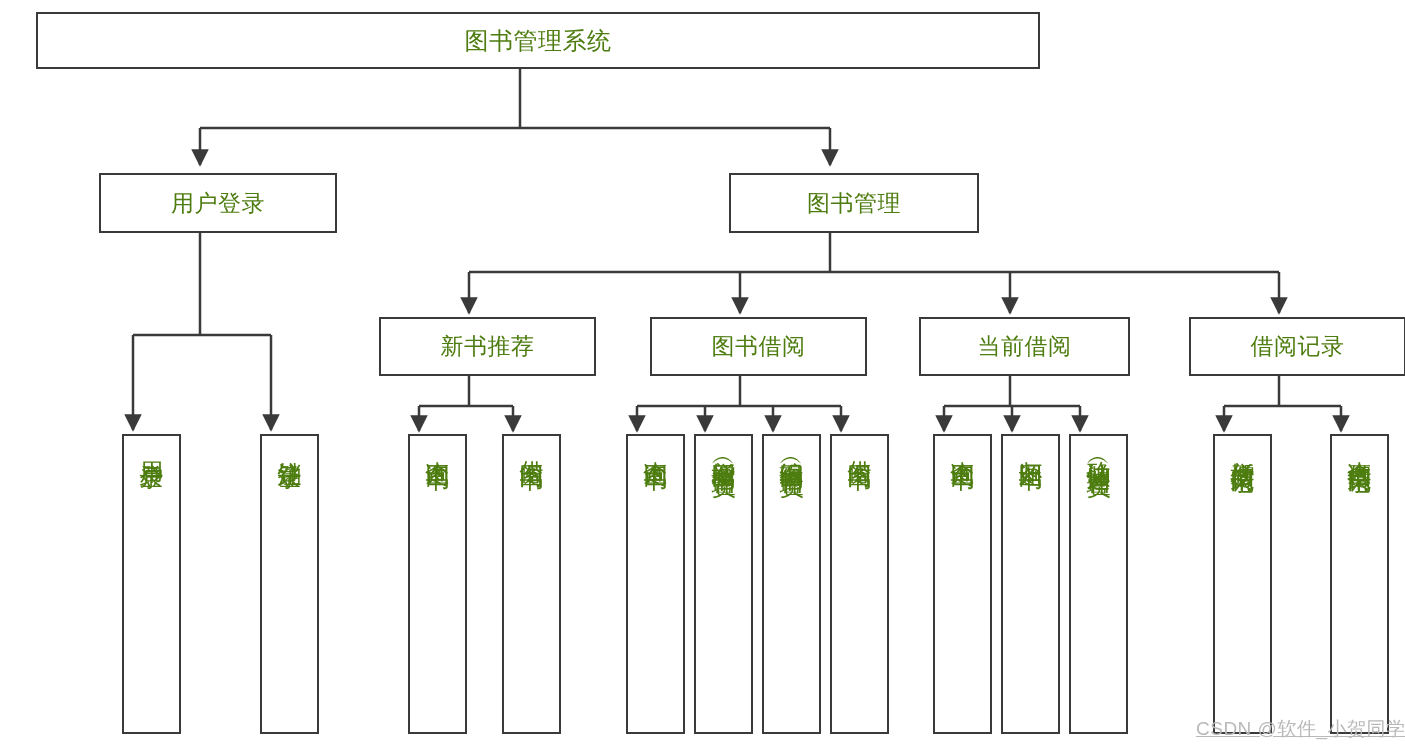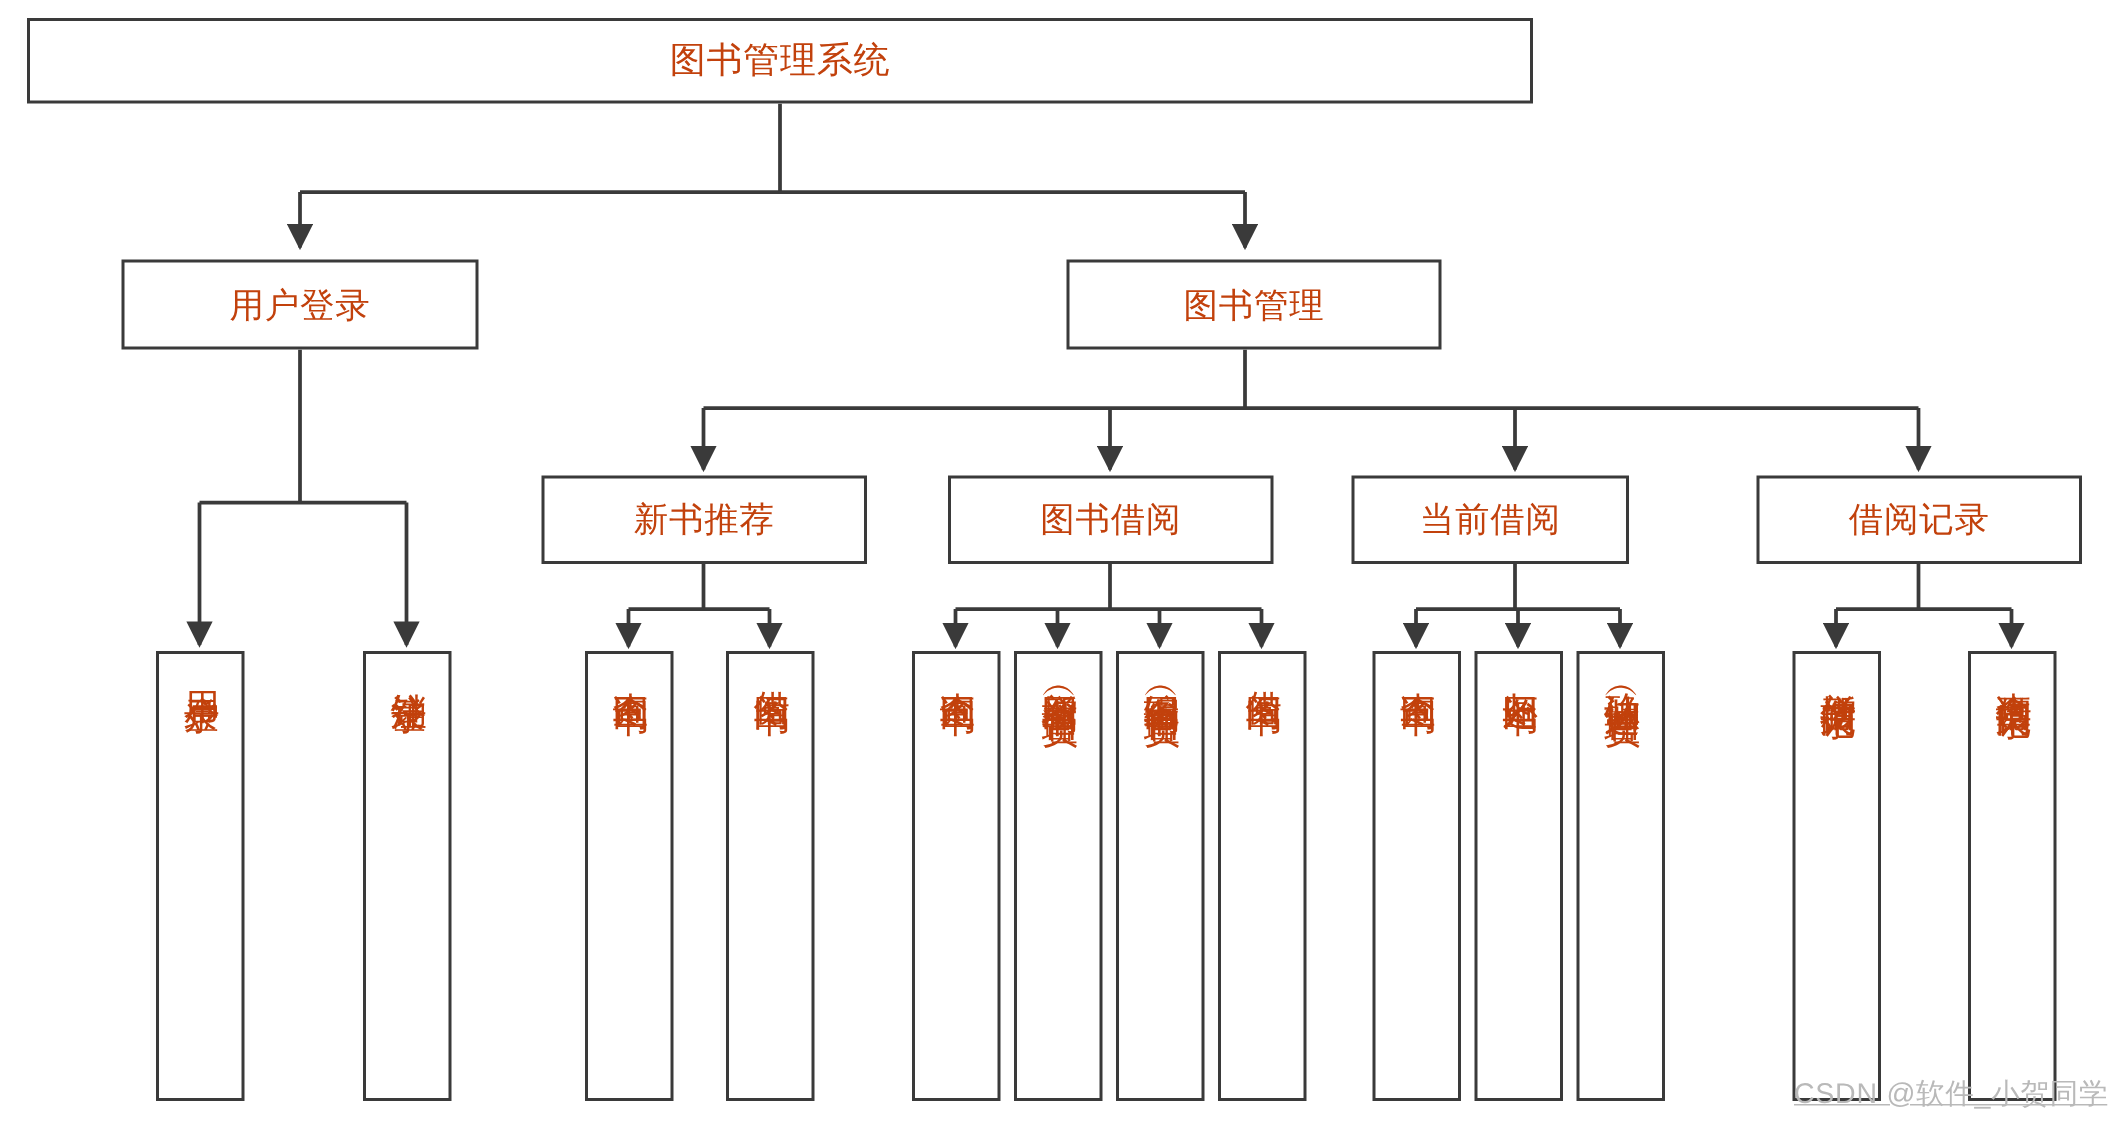--- a/index.html
+++ b/index.html
@@ -26,21 +26,22 @@
     pointer-events: none;
   }
   .node {
     position: absolute;
     box-sizing: border-box;
     border: 2.5px solid #3a3a3a;
     background: #ffffff;
     display: flex;
     align-items: center;
     justify-content: center;
-    color: #c2410c;
+    color: #4d7c0f;
+    margin-left: 18px;
   }
   .node .lbl {
     display: block;
     text-align: center;
     line-height: 1.16;
     letter-spacing: 0.5px;
     white-space: pre-wrap;
   }
   
   .node.horiz .lbl {
@@ -139,21 +140,21 @@
   </div>
 
   <div class="node horiz" style="left:632px; top:317px; width:217px; height:59px;">
     <span class="lbl">图书借阅</span>
   </div>
 
   <div class="node horiz" style="left:361px; top:317px; width:217px; height:59px;">
     <span class="lbl">新书推荐</span>
   </div>
 
-  <div class="node horiz" style="left:901px; top:317px; width:185px; height:59px;">
+  <div class="node horiz" style="left:901px; top:317px; width:211px; height:59px;">
     <span class="lbl">当前借阅</span>
   </div>
 
   <div class="node horiz" style="left:1171px; top:317px; width:217px; height:59px;">
     <span class="lbl">借阅记录</span>
   </div>
 
   <div class="node vert" style="left:104px; top:434px; width:59px; height:300px;">
     <span class="lbl">用户登录</span>
   </div>

